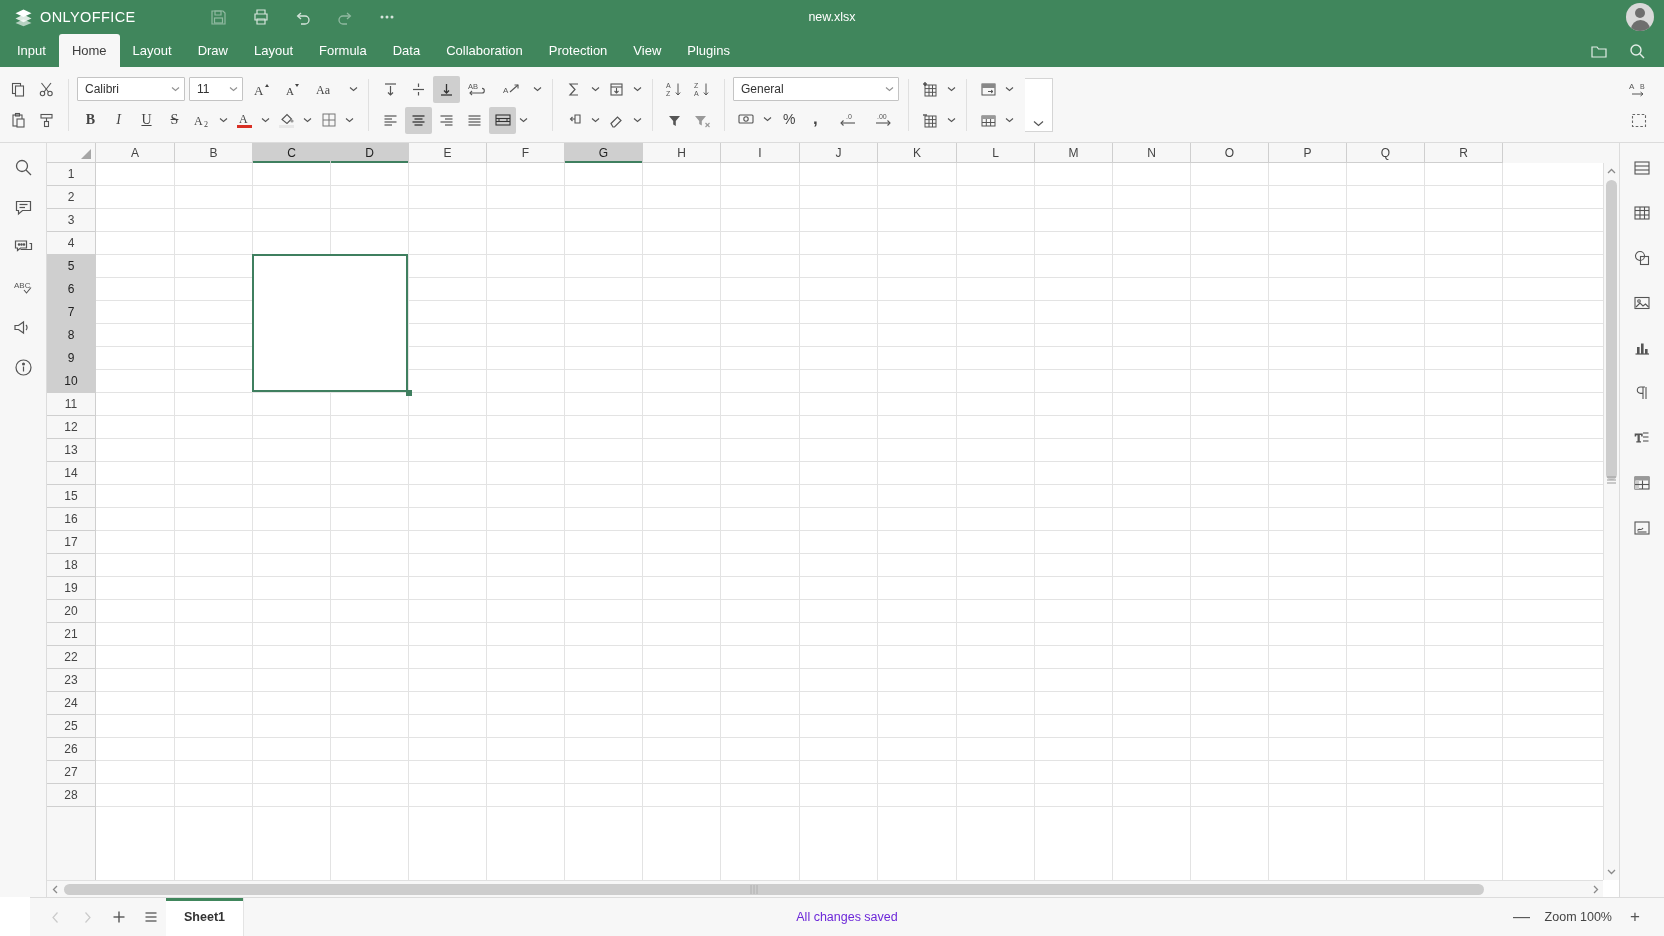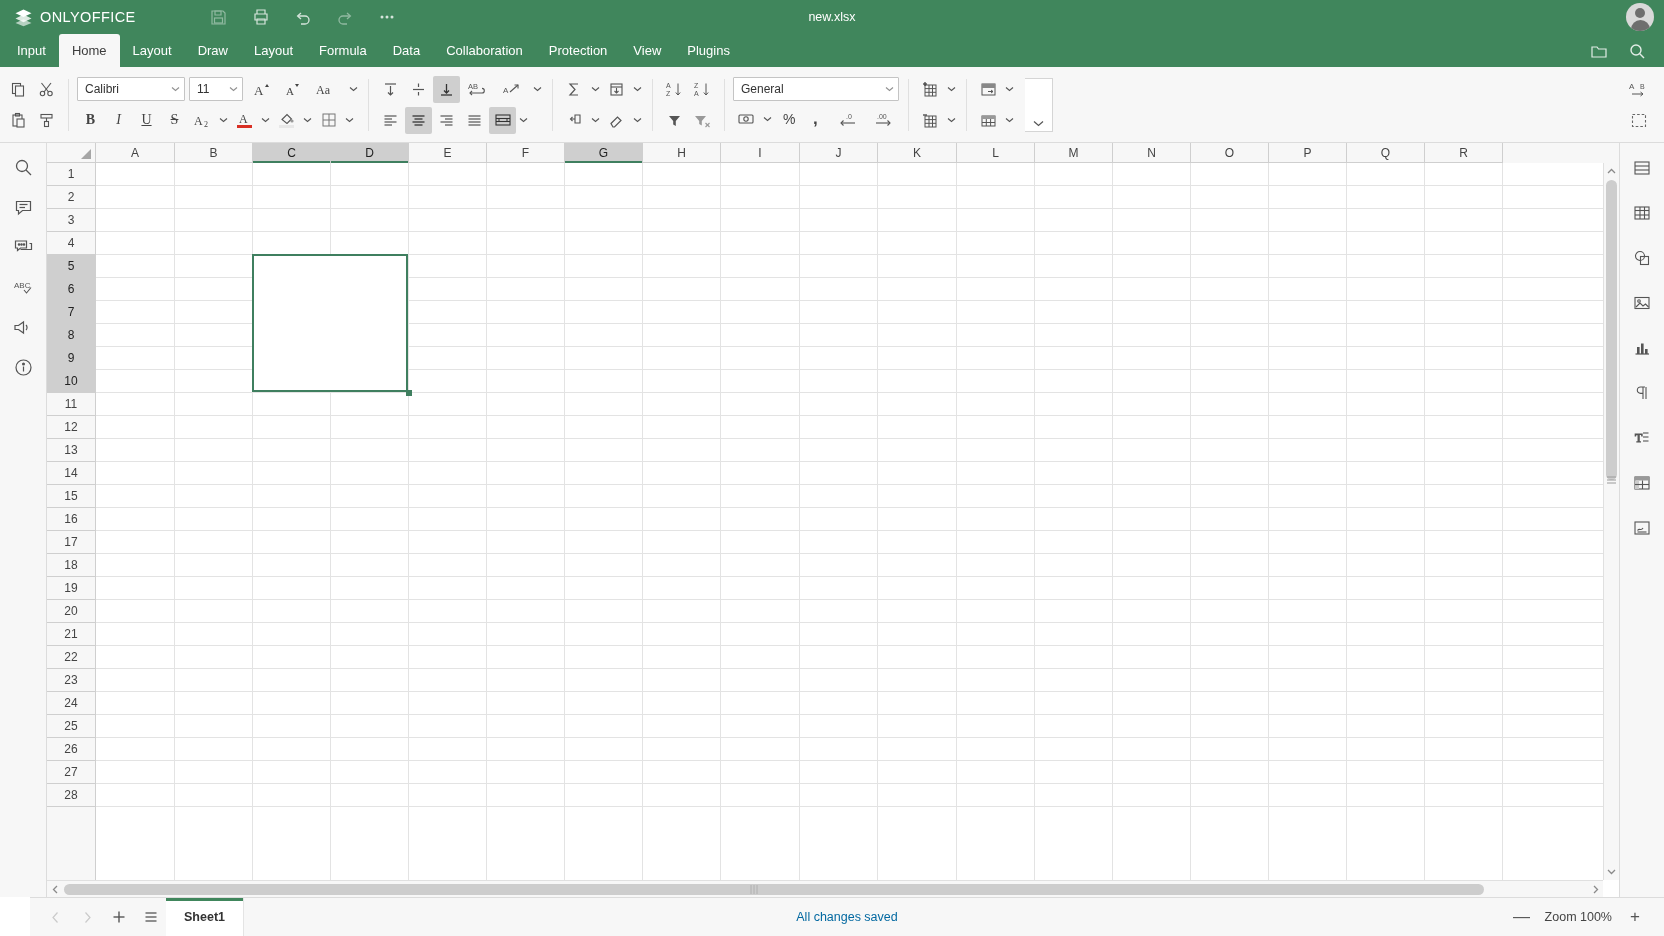--- a/index.html
+++ b/index.html
@@ -192,21 +192,21 @@
   }
   .sb-nav { display: flex; align-items: center; padding-left: 10px; gap: 2px; }
   .sb-ic { width: 30px; height: 30px; display: flex; align-items: center; justify-content: center; cursor: pointer; border-radius: 2px; color: #666; }
   .sb-ic.dis { opacity: .4; }
   .sheettab {
     height: 39px; display: flex; align-items: center; padding: 0 18px; font-size: 12.5px;
     font-weight: bold; color: #333; cursor: pointer; background: #fff; position: relative;
     border-right: 1px solid #e4e4e4;
   }
   .sheettab::before { content: ''; position: absolute; top: 0; left: 0; right: 0; height: 3px; background: #40865c; }
-  .sb-status { position: absolute; left: 0; right: 0; text-align: center; font-size: 12.5px; color: #0369a1; pointer-events: none; }
+  .sb-status { position: absolute; left: 0; right: 0; text-align: center; font-size: 12.5px; color: #6d28d9; pointer-events: none; }
   .sb-zoom { margin-left: auto; display: flex; align-items: center; gap: 4px; padding-right: 16px; }
   .zoomtxt { font-size: 12.5px; color: #444; padding: 0 6px; cursor: pointer; }
   .zbtn { width: 26px; height: 26px; display: flex; align-items: center; justify-content: center; cursor: pointer; color: #555; font-size: 17px; }
 
   svg { display: block; }
 </style>
 </head>
 <body>
 
 <div id="app">

